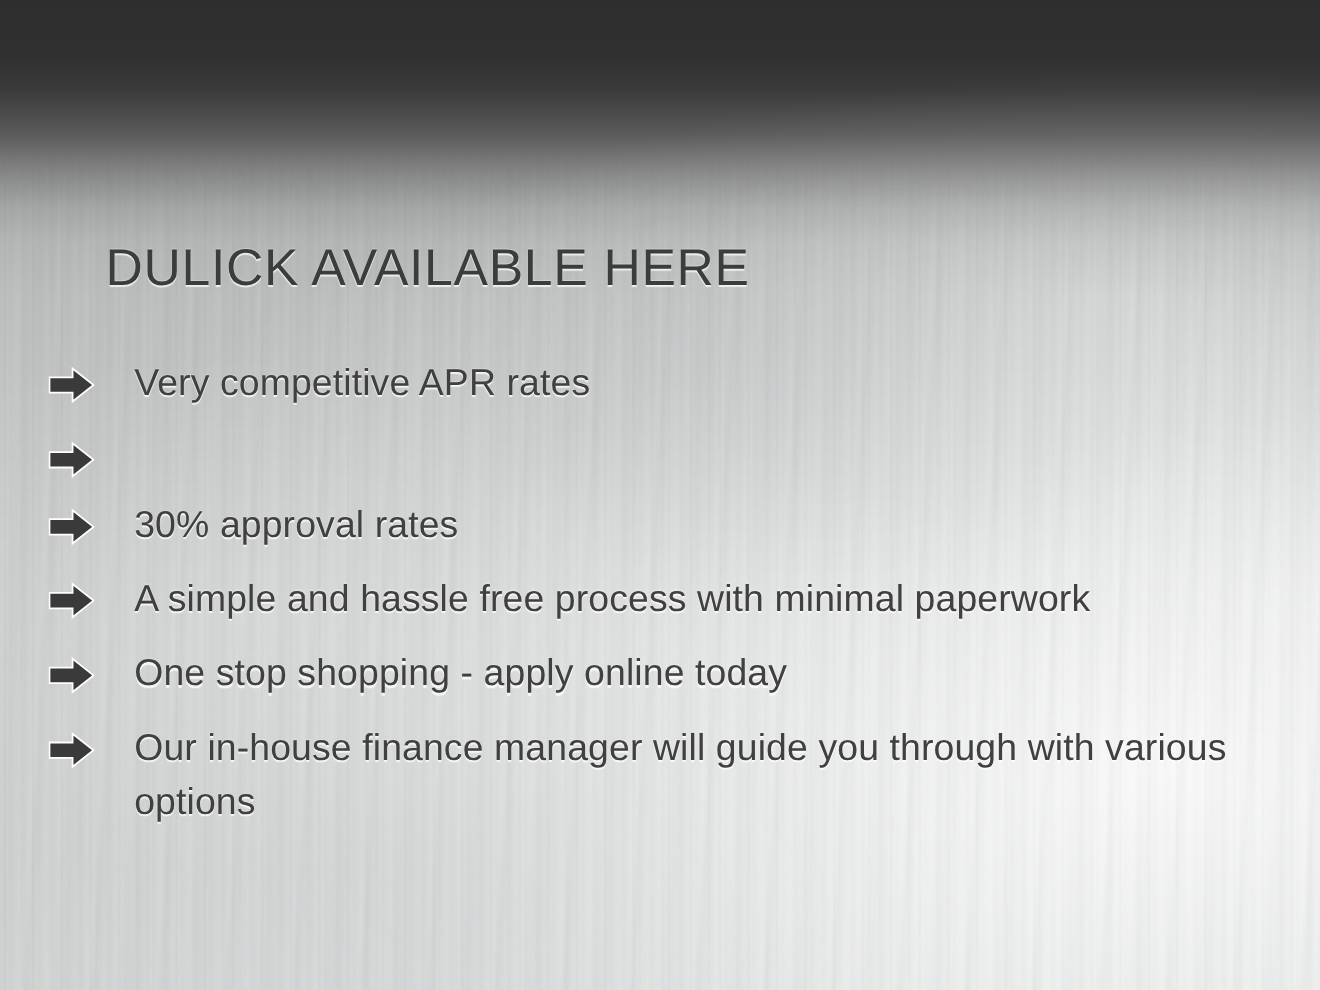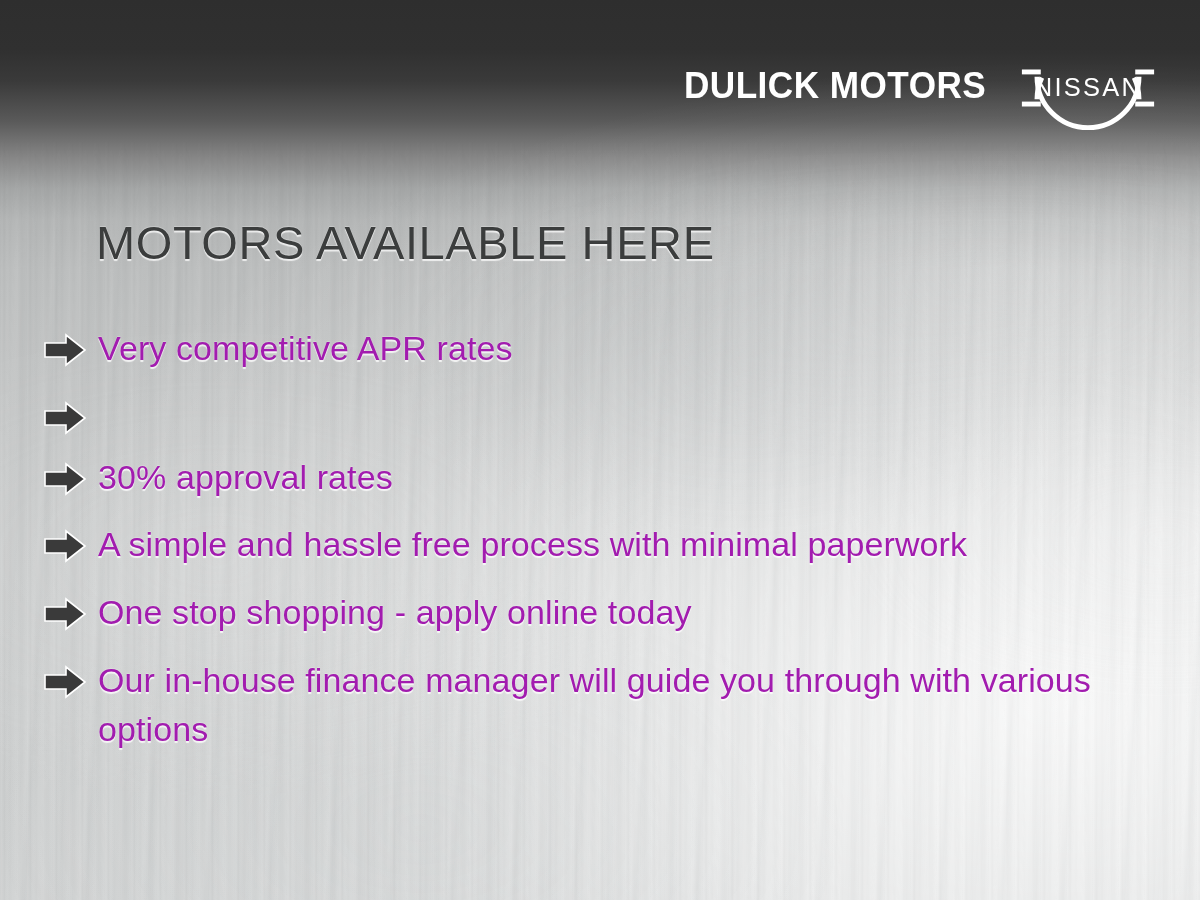--- a/index.html
+++ b/index.html
@@ -157,59 +157,39 @@
   .bullet-arrow {
     flex: 0 0 auto;
     width: 42px;
     height: 34px;
     margin-top: 9px;
     margin-right: 12px;
   }
 
   .bullet-text {
     font-size: 34px;
-    color: #a21caf;
+    color: #404040;
     line-height: 1.46;
     letter-spacing: 0.1px;
     text-shadow: 0 2px 1px rgba(255,255,255,0.80), 0 -1px 0 rgba(255,255,255,0.20);
+    margin-left: 24px;
   }
 </style>
 </head>
 <body>
 
 <div id="slide">
 
   <div class="bg-base"></div>
   <div class="bg-mottle"></div>
   <div class="bg-streaks"></div>
   <div class="bg-streaks2"></div>
 
-  <div class="header">
-
-    <div class="brand-name">DULICK MOTORS</div>
-
-    <svg class="nissan-logo" viewBox="0 0 160 144">
-
-      <path d="M 26 84 A 54 54 0 1 1 134 84" fill="none" stroke="#ffffff" stroke-width="5.2" stroke-linecap="butt" pathLength="100" stroke-dasharray="14 72 14" stroke-dashoffset="0" transform="rotate(0 80 72)"></path>
-
-      <line x1="10" y1="55" x2="30" y2="55" stroke="#ffffff" stroke-width="5.2"></line>
-
-      <line x1="130" y1="55" x2="150" y2="55" stroke="#ffffff" stroke-width="5.2"></line>
-
-      <path d="M 26 60 A 54 54 0 1 0 134 60" fill="none" stroke="#ffffff" stroke-width="5.2" stroke-linecap="butt"></path>
-
-      <line x1="10" y1="89" x2="30" y2="89" stroke="#ffffff" stroke-width="5.2"></line>
-
-      <line x1="130" y1="89" x2="150" y2="89" stroke="#ffffff" stroke-width="5.2"></line>
-
-      <text x="80" y="80" text-anchor="middle" font-family="Liberation Sans, sans-serif" font-size="27" letter-spacing="2.4" fill="#ffffff">NISSAN</text>
-    </svg>
-  </div>
-
-  <div class="title">MOTORS AVAILABLE HERE</div>
+
+  <div class="title">DULICK AVAILABLE HERE</div>
 
   <div class="bullets">
 
     <div class="bullet">
       <svg class="bullet-arrow" viewBox="0 0 42 34">
         <path d="M1 10 H22 V2 L41 17 L22 32 V24 H1 Z" fill="#3a3a3a" stroke="#ffffff" stroke-width="1.6" stroke-linejoin="miter"></path>
       </svg>
       <div class="bullet-text">Very competitive APR rates</div>
     </div>
 

